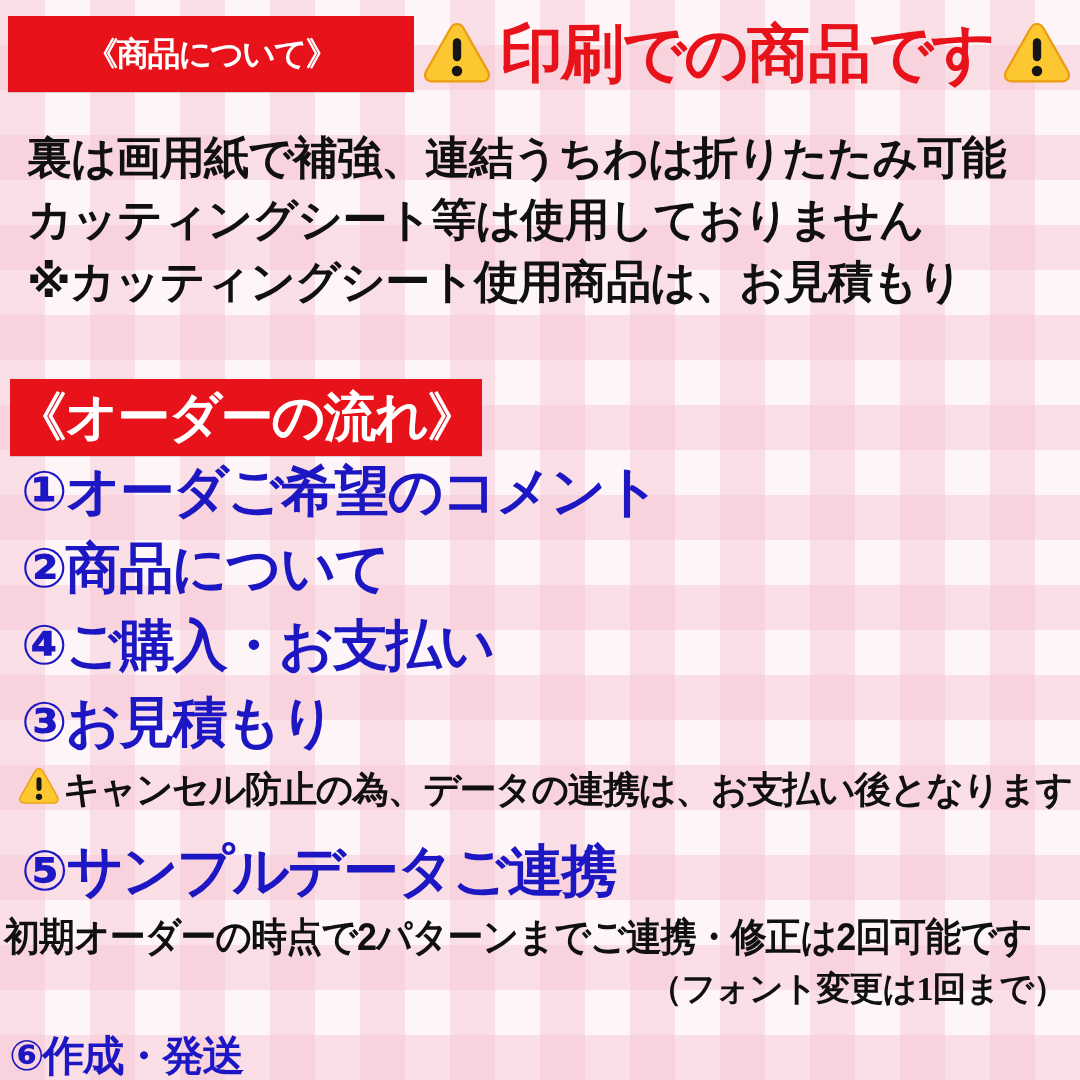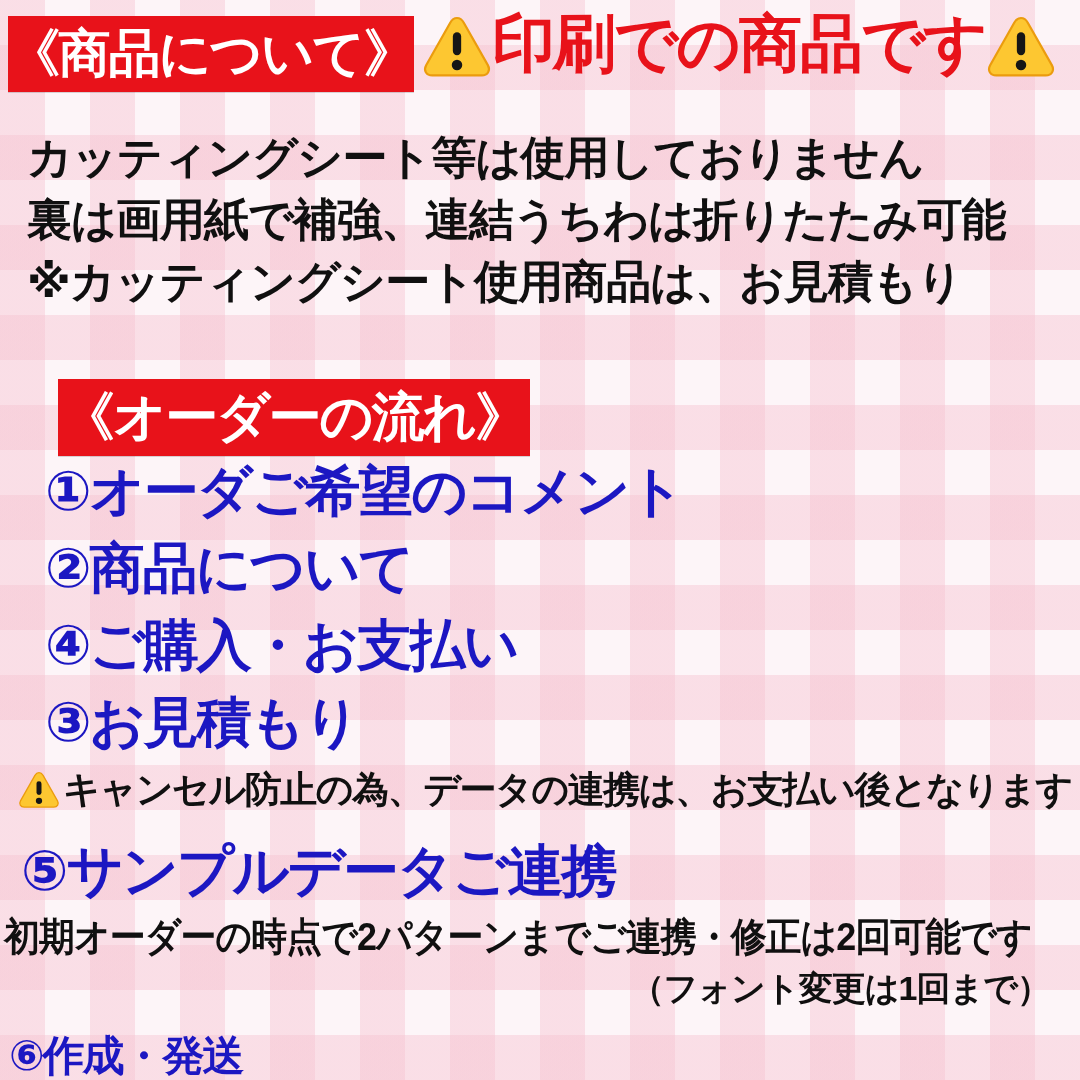--- a/index.html
+++ b/index.html
@@ -25,34 +25,34 @@
     display: flex;
     align-items: center;
     justify-content: center;
     letter-spacing: -2px;
     box-shadow: 0 1px 0 rgba(0,0,0,0.15);
     white-space: nowrap;
   }
   .banner-about {
     left: 8px; top: 16px;
     width: 406px; height: 76px;
-    font-size: 52px;
+    font-size: 33px;
   }
   .banner-flow {
     left: 10px; top: 379px;
     width: 472px; height: 77px;
     font-size: 53px;
-    margin-left: 48px;
   }
   .headline {
     position: absolute;
     left: 422px; top: 12px;
     height: 82px;
     display: flex;
-    gap: 0;
+    align-items: center;
+    gap: 8px;
     white-space: nowrap;
   }
   .headline-text {
     color: #e8121a;
     font-size: 63px;
     letter-spacing: -2px;
     line-height: 1;
   }
   .warn-icon { display: inline-block; flex: 0 0 auto; }
   .about-lines {
@@ -66,21 +66,20 @@
   .flow-steps {
     position: absolute;
     left: 21px; top: 463px;
     display: flex;
     flex-direction: column;
     gap: 21px;
     color: #1c17c2;
     font-size: 55px;
     letter-spacing: -2px;
     white-space: nowrap;
-    margin-left: 24px;
   }
   .flow-step { line-height: 56px; }
   .step-5 {
     position: absolute;
     left: 21px; top: 843px;
     color: #1c17c2;
     font-size: 56px;
     letter-spacing: -2px;
     line-height: 56px;
     white-space: nowrap;
@@ -92,41 +91,41 @@
     font-size: 42px;
     letter-spacing: -2px;
     line-height: 56px;
     white-space: nowrap;
     margin-top: 28px;
   }
   .cancel-note {
     position: absolute;
     left: 18px; top: 765px;
     display: flex;
-    align-items: center;
     gap: 3px;
     font-size: 37px;
     letter-spacing: -1.5px;
     white-space: nowrap;
   }
   .sample-note {
     position: absolute;
     left: 4px; top: 910px;
     font-size: 39px;
     letter-spacing: -1px;
     transform: scaleX(0.92);
     transform-origin: left center;
     white-space: nowrap;
   }
   .font-note {
     position: absolute;
-    right: 30px; top: 966px;
+    right: 14px; top: 966px;
     font-size: 34px;
     letter-spacing: -1px;
     white-space: nowrap;
+    font-family: Liberation Serif, serif;
   }
 </style>
 </head>
 <body>
 
 <div class="canvas">
 
   <div class="banner banner-about">
     <span>《商品について》</span>
   </div>
@@ -139,22 +138,22 @@
     </svg>
     <span class="headline-text">印刷での商品です</span>
     <svg class="warn-icon" width="70" height="70" viewBox="0 0 64 64" aria-hidden="true">
       <path d="M32 5.5 C34.6 5.5 36.7 7.1 38.2 9.8 L60.2 48.6 C62.8 53.3 60.2 58 54.6 58 L9.4 58 C3.8 58 1.2 53.3 3.8 48.6 L25.8 9.8 C27.3 7.1 29.4 5.5 32 5.5 Z" fill="#fdc731" stroke="#eb9c0e" stroke-width="2"></path>
       <rect x="28.2" y="18.5" width="7.6" height="21" rx="3.8" fill="#161616"></rect>
       <circle cx="32" cy="48.5" r="4.8" fill="#161616"></circle>
     </svg>
   </div>
 
   <div class="about-lines">
+    <div>裏は画用紙で補強、連結うちわは折りたたみ可能</div>
     <div>カッティングシート等は使用しておりません</div>
-    <div>裏は画用紙で補強、連結うちわは折りたたみ可能</div>
     <div>※カッティングシート使用商品は、お見積もり</div>
   </div>
 
   <div class="banner banner-flow">
     <span>《オーダーの流れ》</span>
   </div>
 
   <div class="flow-steps">
     <div class="flow-step"><span>①</span><span>オーダご希望のコメント</span></div>
     <div class="flow-step"><span>②</span><span>商品について</span></div>

